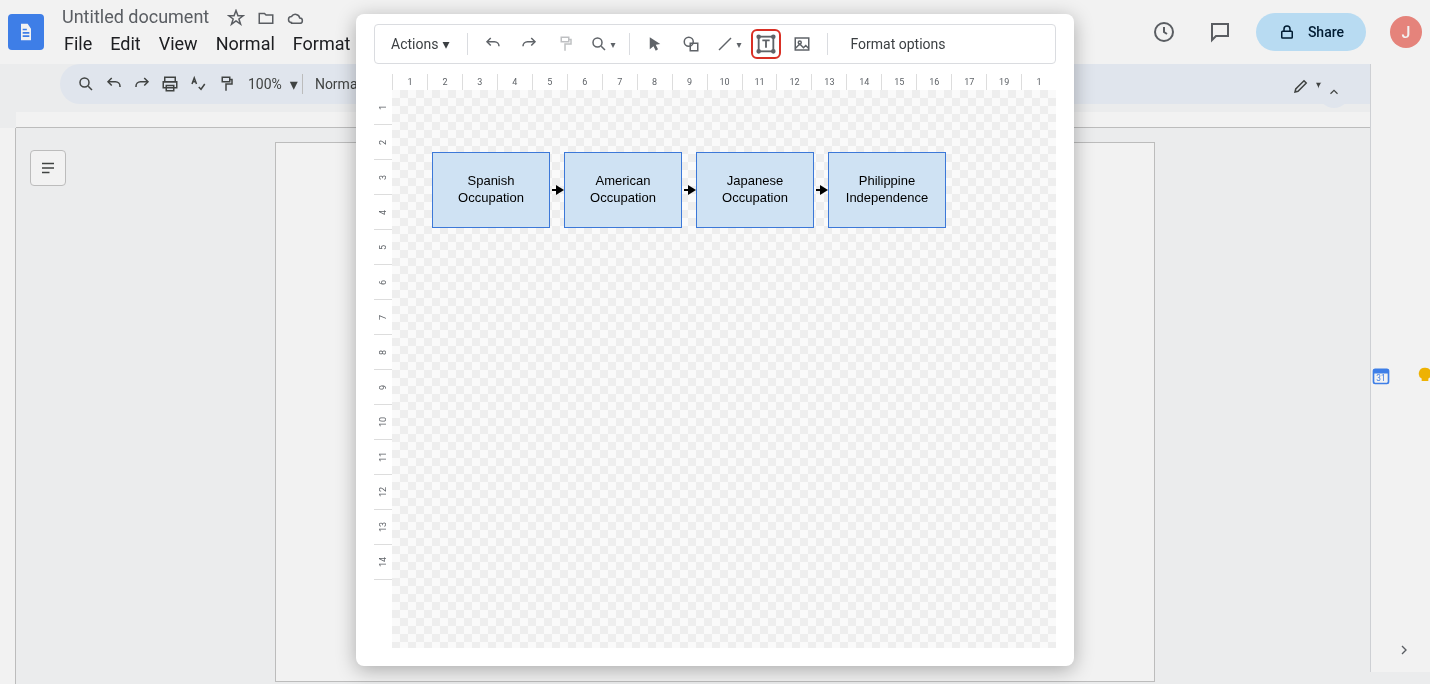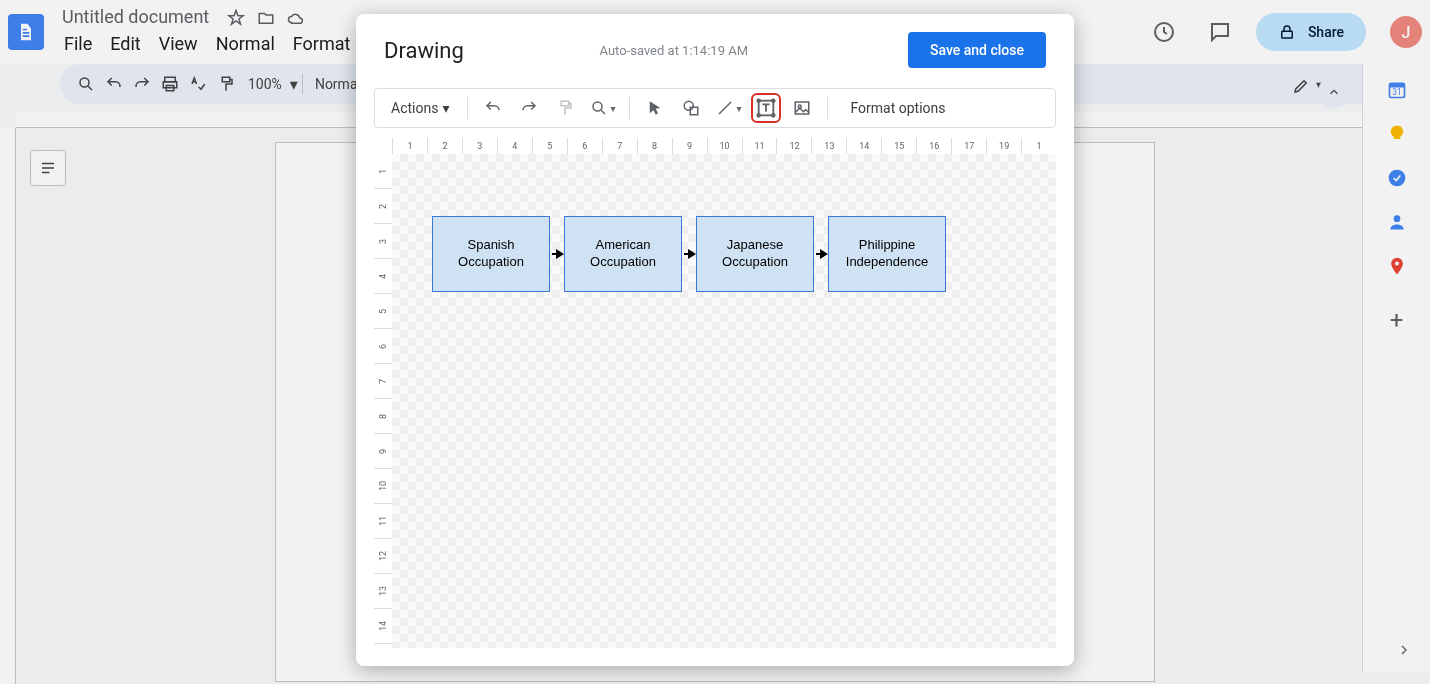--- a/index.html
+++ b/index.html
@@ -30,21 +30,21 @@
 .left-summary { position: absolute; left: 30px; top: 150px; width: 36px; height: 36px; border: 1px solid #c7c7c7; border-radius: 4px; display: flex; align-items: center; justify-content: center; color: #444746; background: #fff; cursor: pointer; }
 
 
 .ruler-h { position: absolute; top: 112px; left: 16px; right: 60px; height: 16px; background: #fff; border-bottom: 1px solid #c7c7c7; }
 .ruler-v { position: absolute; top: 128px; left: 0; width: 16px; bottom: 0; background: #fff; border-right: 1px solid #c7c7c7; }
 
 
 .doc-page { position: absolute; top: 142px; left: 275px; width: 880px; height: 540px; background: #fff; border: 1px solid #c7c7c7; }
 
 
-.side-panel { position: absolute; right: 0; top: 64px; width: 68px; bottom: 12px; background: #fff; border-left: 1px solid #dadce0; display: flex; flex-direction: column; align-items: center; padding-top: 16px; gap: 24px; }
+.side-panel { position: absolute; right: 0; top: 64px; width: 60px; bottom: 12px; background: #fff; border-left: 1px solid #dadce0; display: flex; flex-direction: row; align-items: center; padding-top: 16px; gap: 24px; }
 .side-icon { width: 20px; height: 20px; cursor: pointer; }
 .side-plus { width: 40px; height: 40px; border-radius: 50%; display: flex; align-items: center; justify-content: center; color: #5f6368; cursor: pointer; font-size: 24px; }
 .side-expand { position: absolute; bottom: 14px; right: 18px; color: #5f6368; cursor: pointer; }
 
 
 .collapse-chev { position: absolute; right: 80px; top: 76px; width: 32px; height: 32px; border-radius: 50%; background: #edf2fa; display: flex; align-items: center; justify-content: center; color: #444746; cursor: pointer; }
 
 
 .modal-overlay { position: absolute; inset: 0; background: rgba(0,0,0,0.05); display: flex; align-items: flex-start; justify-content: center; }
 .drawing-modal { position: absolute; top: 14px; left: 356px; width: 718px; height: 652px; background: #fff; border-radius: 8px; box-shadow: 0 4px 20px rgba(0,0,0,0.3); display: flex; flex-direction: column; }
@@ -249,25 +249,20 @@
   <div class="side-plus">+</div>
   <div class="side-expand">
       <svg width="16" height="16" viewBox="0 0 24 24" fill="none" stroke="#5f6368" stroke-width="2">
         <path d="M9 6l6 6-6 6"></path>
       </svg>
     </div>
 </div>
 
 <div class="modal-overlay">
   <div class="drawing-modal">
-    <div class="modal-header">
-      <div class="modal-title">Drawing</div>
-      <div class="autosave">Auto-saved at 1:14:19 AM</div>
-      <button class="save-close">Save and close</button>
-    </div>
 
     <div class="drawing-toolbar">
       <div class="dt-btn actions-btn">
         <span>Actions</span>
         <span>▾</span>
       </div>
       <div class="dt-sep"></div>
       <div class="dt-btn">
           <svg width="18" height="18" viewBox="0 0 24 24" fill="none" stroke="#5f6368" stroke-width="2">
             <path d="M9 14l-5-5 5-5"></path>

